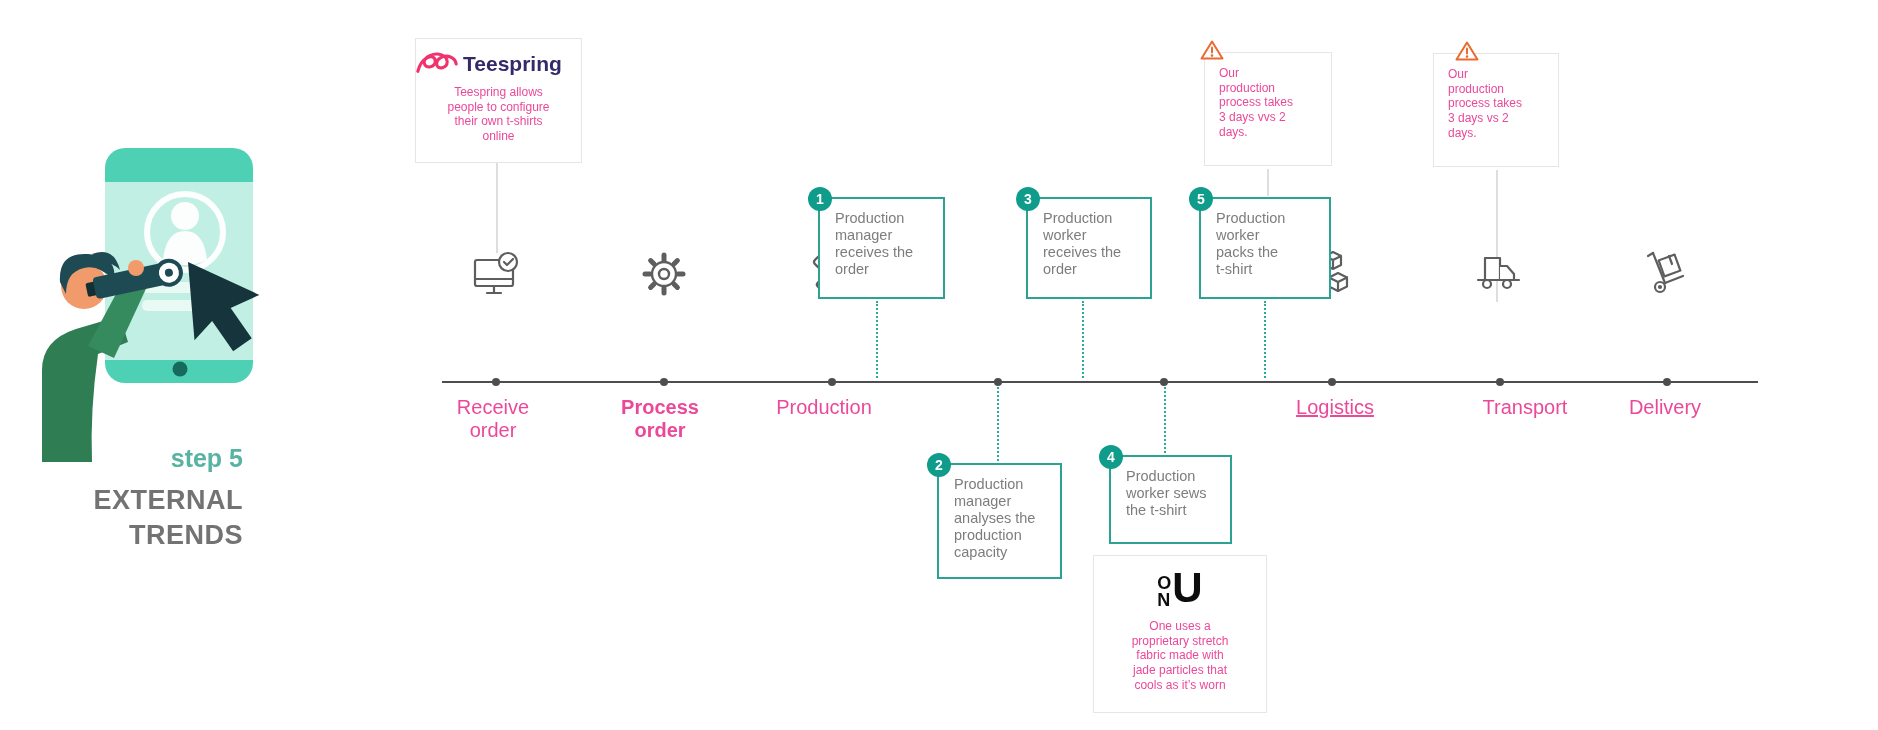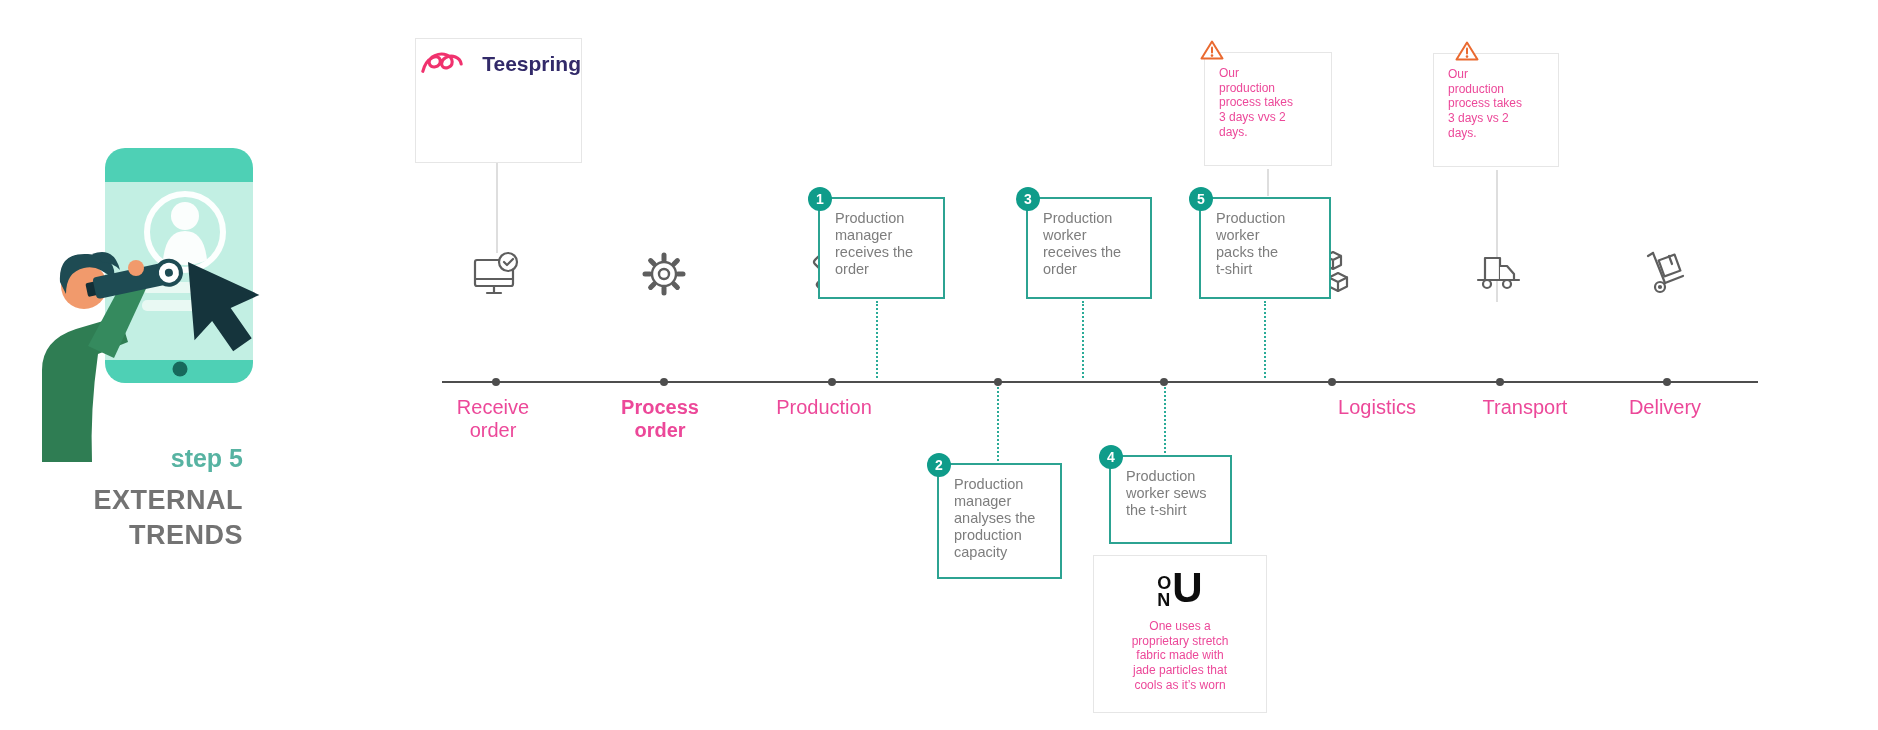--- a/index.html
+++ b/index.html
@@ -24,21 +24,21 @@
   .timeline{position:absolute;left:442px;top:381px;width:1316px;height:2px;background:#4d4d4d;}
   .tdot{position:absolute;top:-3px;width:8px;height:8px;border-radius:50%;background:#4d4d4d;}
   .stage-icon{position:absolute;top:248px;transform:translateX(-50%);}
   .stage-label{position:absolute;top:396px;transform:translateX(-50%);color:#ec4899;font-size:20px;
     line-height:1.15;text-align:center;white-space:pre-line;}
   
   .intro{position:absolute;left:40px;top:420px;width:203px;text-align:right;margin-top:24px;}
   .intro .step5{color:#57b3a2;font-size:25px;font-weight:700;}
   .intro .title{margin-top:10px;color:#737373;font-size:27px;font-weight:700;line-height:1.3;white-space:pre-line;letter-spacing:0.5px;}
   
-  .ts-logo-row{display:flex;align-items:center;justify-content:flex-end;gap:19px;margin-top:10px;}
+  .ts-logo-row{display:flex;align-items:center;justify-content:flex-start;gap:5px;margin-top:10px;}
   .ts-brand{color:#322a69;font-weight:700;font-size:21px;}
   
   .warn-text{padding:13px 6px 6px 14px;}
   .warn-tri{position:absolute;}
   
   .onu-logo-row{display:flex;align-items:flex-start;justify-content:center;margin-top:14px;color:#0d0d0d;}
   .onu-col{display:flex;flex-direction:column;font-weight:700;font-size:18px;line-height:0.95;margin-top:5px;letter-spacing:0;}
   .onu-u{font-weight:700;font-size:42px;line-height:0.85;margin-left:1px;}
   svg{display:block;}
 </style>
@@ -86,20 +86,24 @@
 TRENDS</div>
 </div>
 
 <div class="card" style="left:415px;top:38px;width:167px;height:125px;">
   <div class="ts-logo-row">
     <svg width="42" height="30" viewBox="0 0 46 32">
       <path d="M2 24 C6 8 20 4 21 12 C22 20 10 22 9 15 C8 8 20 3 28 6 C36 9 36 18 29 20 C22 22 20 13 27 9 C34 5 43 9 44 16" stroke="#f0326e" stroke-width="3.4" fill="none" stroke-linecap="round"></path>
     </svg>
     <span class="ts-brand">Teespring</span>
   </div>
+  <div class="card-text center" style="margin-top:6px;">Teespring allows
+people to configure
+their own t-shirts
+online</div>
 </div>
 <div class="gray-v" style="left:496px;top:163px;height:90px;"></div>
 
 <div class="card" style="left:1204px;top:52px;width:128px;height:114px;">
   <svg class="warn-tri" style="left:-5px;top:-14px;" width="24" height="22" viewBox="0 0 24 22">
     <path d="M12 2.5 L22.5 19.5 H1.5 Z" fill="#ffffff" stroke="#ea6a30" stroke-width="2" stroke-linejoin="round"></path>
     <path d="M12 8.5 V13.5" stroke="#ea6a30" stroke-width="2" stroke-linecap="round"></path>
     <circle cx="12" cy="16.6" r="1.3" fill="#ea6a30"></circle>
   </svg>
   <div class="card-text warn-text">Our
@@ -200,21 +204,21 @@
     <circle cx="19" cy="39" r="5" fill="#fff"></circle>
     <circle cx="19" cy="39" r="1" fill="#5e5e5e"></circle>
   </g>
 </svg>
 
 <div class="stage-label" style="left:493px;">Receive
 order</div>
 <div class="stage-label" style="left:660px;font-weight:bold;">Process
 order</div>
 <div class="stage-label" style="left:824px;">Production</div>
-<div class="stage-label" style="left:1377px;">Logistics</div>
+<div class="stage-label" style="left:1335px;text-decoration:underline;">Logistics</div>
 <div class="stage-label" style="left:1525px;">Transport</div>
 <div class="stage-label" style="left:1665px;">Delivery</div>
 
 <div class="step-box" style="left:818px;top:197px;width:127px;height:102px;">
   <div class="step-circle">1</div>
   <div class="step-text">Production
 manager
 receives the
 order</div>
 </div>

